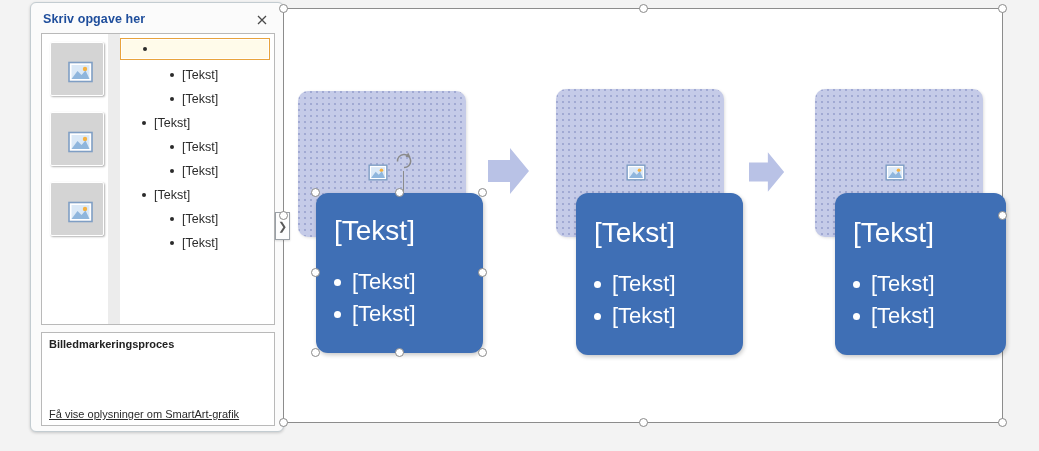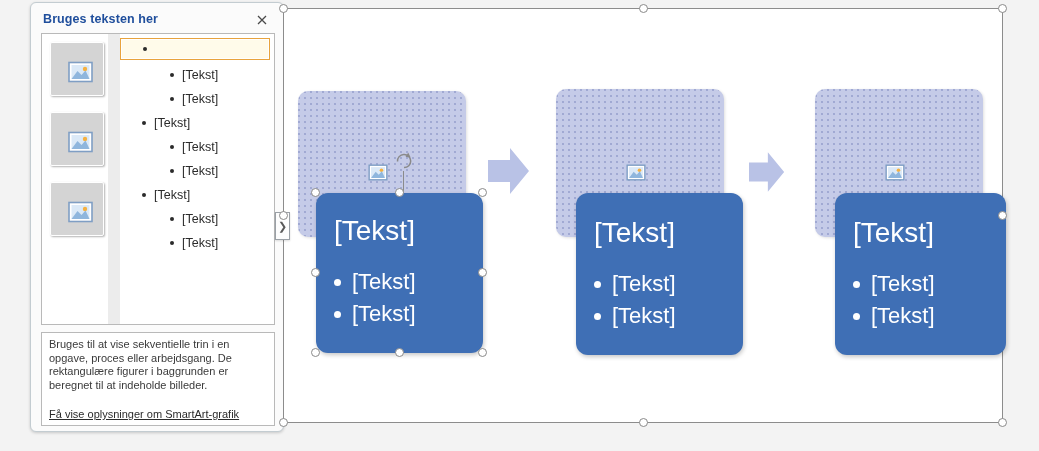--- a/index.html
+++ b/index.html
@@ -153,21 +153,21 @@
 </style>
 </head>
 <body>
 
 <div class="page-bg"></div>
 
 <div class="text-pane">
   <div class="tp-inner">
 
     <div class="tp-header">
-      <div class="tp-title">Bruges teksten her</div>
+      <div class="tp-title">Skriv opgave her</div>
       <div class="tp-close">
         <svg width="18" height="18" viewBox="0 0 18 18">
           <path d="M5 5 L13 13 M13 5 L5 13" stroke="#4a4a4a" stroke-width="1.3" fill="none"></path>
         </svg>
       </div>
     </div>
 
     <div class="tp-listbox">
       <div class="tp-thumbcol">
         <div class="thumb" style="top:8px">
@@ -237,21 +237,21 @@
           <span>[Tekst]</span>
         </div>
         <div class="li lvl2" style="top:198px">
           <span class="bullet"></span>
           <span>[Tekst]</span>
         </div>
       </div>
     </div>
 
     <div class="tp-desc">
-      <div class="desc-body">Bruges til at vise sekventielle trin i en opgave, proces eller arbejdsgang. De rektangulære figurer i baggrunden er beregnet til at indeholde billeder.</div>
+      <div class="desc-title">Billedmarkeringsproces</div>
       <div class="desc-link">Få vise oplysninger om SmartArt-grafik</div>
     </div>
 
   </div>
 </div>
 
 <div class="canvas">
   <div class="canvas-inner">
 
     <div class="pane-toggle">❯</div>

